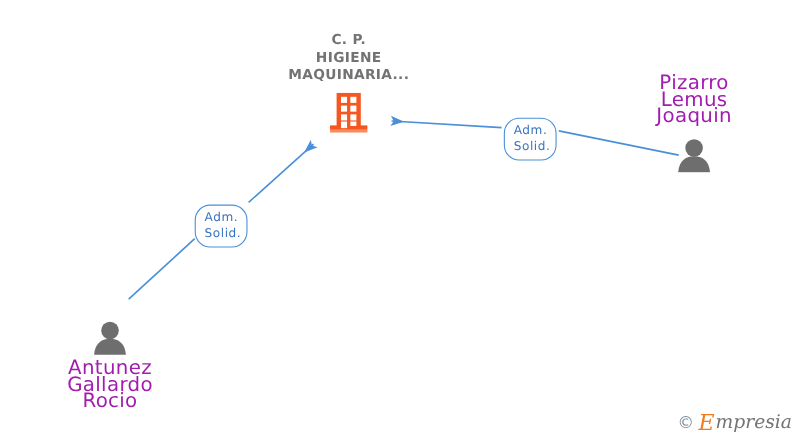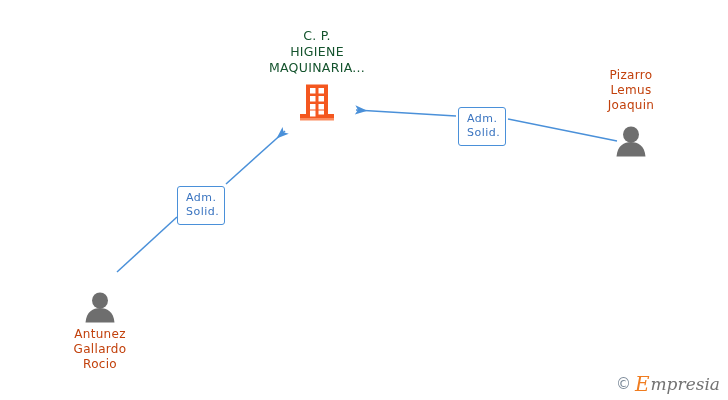--- a/index.html
+++ b/index.html
@@ -29,23 +29,24 @@
   .company-node {
     position: absolute;
     left: 243px;
     top: 28px;
     width: 148px;
     text-align: center;
   }
   .company-label {
     font-size: 12.5px;
     line-height: 16px;
-    color: #14532d;
+    color: #737373;
     letter-spacing: 0.3px;
     white-space: pre-line;
+    font-weight: bold;
   }
   .building-wrap {
     margin-top: 6px;
     height: 42px;
     display: flex;
     align-items: center;
     justify-content: center;
   }
   
   .person-node {
@@ -55,34 +56,34 @@
   }
   .person-node.right { left: 561px; top: 68px; }
   .person-node.left  { left: 30px;  top: 281px; text-align: center; }
   .person-icon-wrap {
     height: 42px;
     display: flex;
     align-items: flex-end;
     justify-content: center;
   }
   .person-name {
-    font-size: 12px;
+    font-size: 18px;
     line-height: 15px;
-    color: #c2410c;
+    color: #a21caf;
     letter-spacing: 0.3px;
     white-space: pre-line;
     margin-top: 4px;
   }
   .person-node.right .person-name { margin-top: 0; }
   .person-node.right .person-icon-wrap { margin-top: 2px; }
   
   .edge-label {
     position: absolute;
     border: 1.4px solid #4a90d9;
-    border-radius: 3px;
+    border-radius: 14px;
     background: #ffffff;
     color: #3a74c0;
     font-size: 11px;
     line-height: 14px;
     letter-spacing: 0.5px;
     padding: 4px 8px 5px 8px;
     text-align: center;
     white-space: pre-line;
     box-sizing: border-box;
   }

